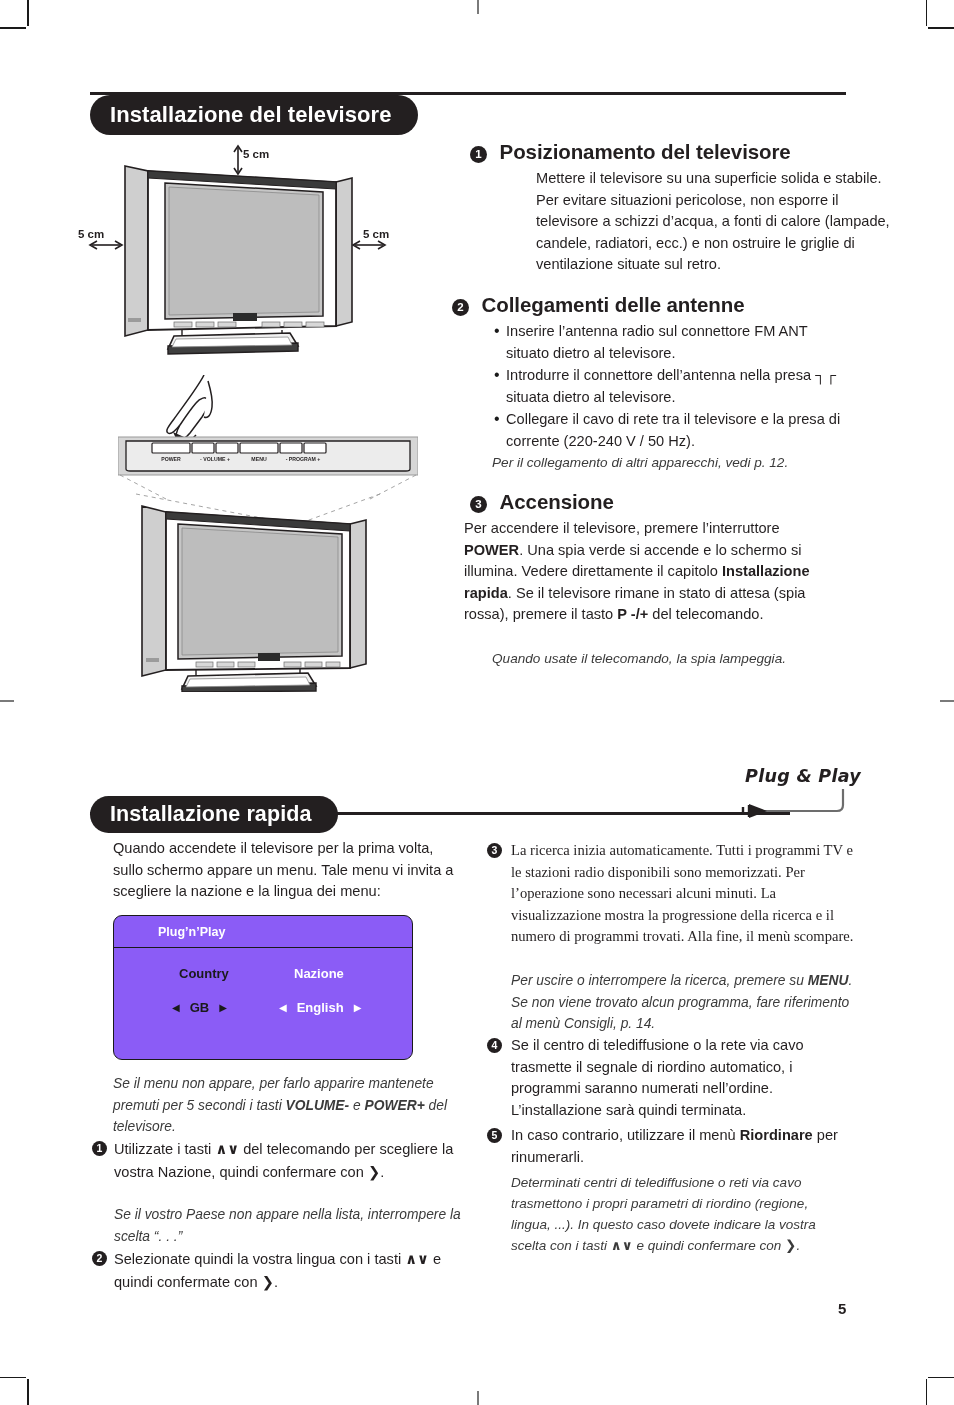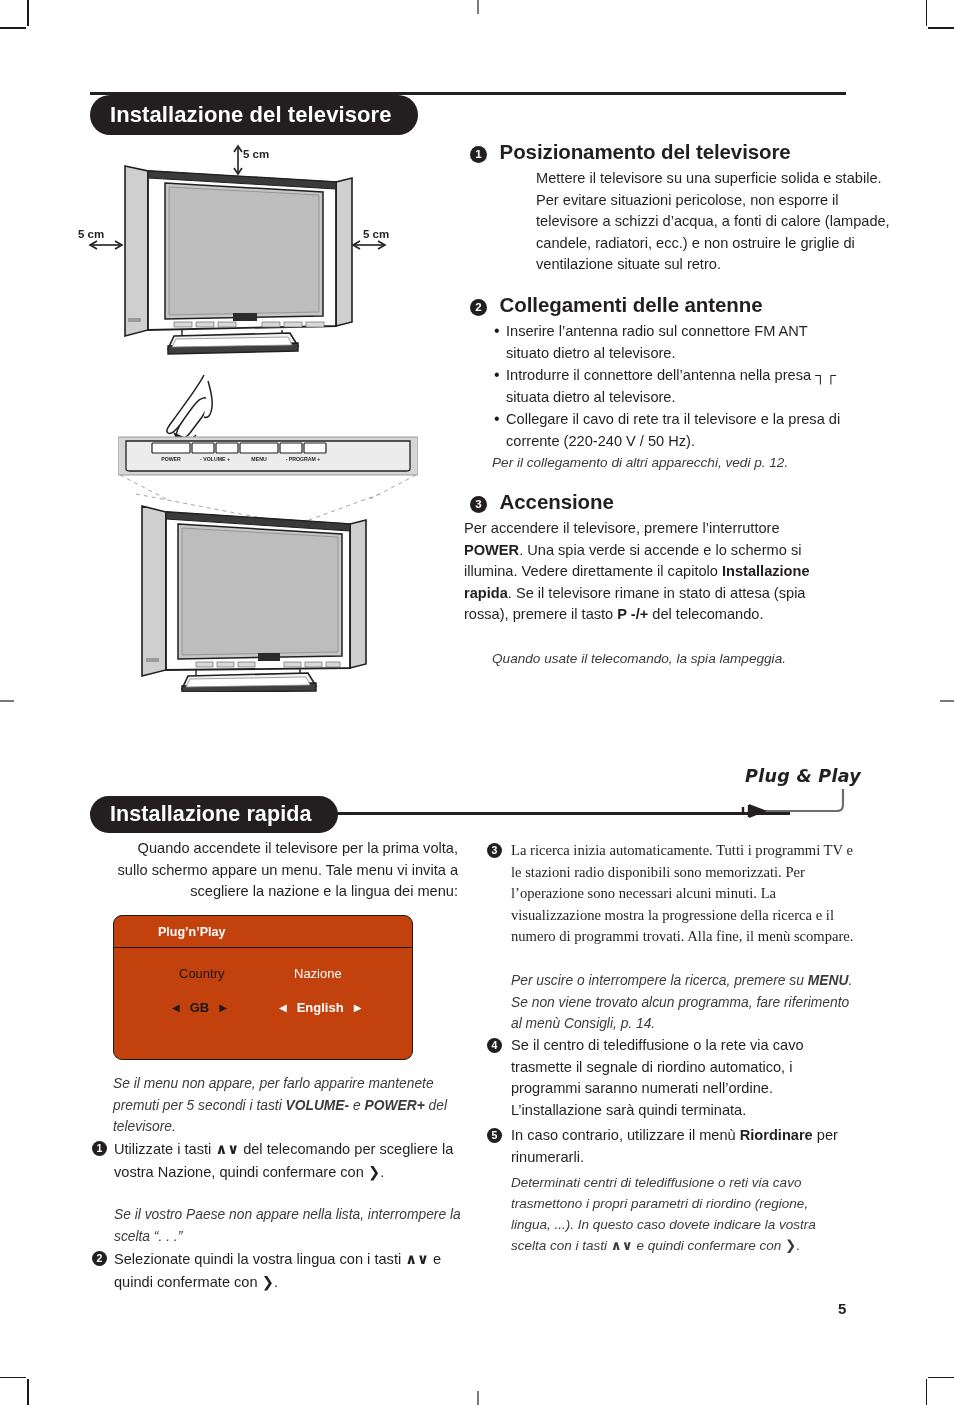--- a/index.html
+++ b/index.html
@@ -72,39 +72,39 @@
   .li { position: absolute; display: flex; }
   .li .bullet-col { width: 26px; flex: 0 0 26px; padding-top: 1px; }
   .li .txt { flex: 1; }
 
   
   .gl { font-family: "DejaVu Sans", sans-serif; font-weight: bold; }
 
   
   .osd {
     position: absolute;
-    background: #c2410c;
+    background: #8b5cf6;
     border: 1.6px solid #1a1a1a;
     border-radius: 9px;
     overflow: hidden;
   }
   .osd-title {
     height: 32px;
     border-bottom: 1.6px solid #1a1a1a;
     display: flex; align-items: center;
     padding-left: 44px;
     color: #ffffff;
     font-size: 12.5px;
     font-weight: bold;
   }
   .osd-body { position: relative; height: calc(100% - 34px); }
   .osd-col-label {
     position: absolute;
     font-size: 13px;
-    font-weight: normal;
+    font-weight: bold;
   }
   .osd-val {
     position: absolute;
     font-size: 13px;
     font-weight: bold;
     display: flex; align-items: center; gap: 10px;
   }
   .osd-val .ar { font-size: 10px; font-family: "DejaVu Sans", sans-serif; }
 
   
@@ -278,21 +278,21 @@
     <rect x="28" y="166" width="13" height="4" fill="#9b9b9b"></rect>
   </svg>
 </div>
 
 <div class="h2" style="left:470px; top:140px; width:390px;">
   <span class="numdot">1</span>
   <span style="margin-left:7px;">Posizionamento del televisore</span>
 </div>
 <div class="para" style="left:492px; top:168px; width:362px;margin-left:44px;">Mettere il televisore su una superficie solida e stabile. Per evitare situazioni pericolose, non esporre il televisore a schizzi d’acqua, a fonti di calore (lampade, candele, radiatori, ecc.) e non ostruire le griglie di ventilazione situate sul retro.</div>
 
-<div class="h2" style="left:470px; top:293px; width:390px;">
+<div class="h2" style="left:452px; top:293px; width:390px;">
   <span class="numdot">2</span>
   <span style="margin-left:7px;">Collegamenti delle antenne</span>
 </div>
 <div class="li" style="left:494px; top:321px; width:358px;">
   <div class="bullet-col" style="width:12px; flex:0 0 12px;">•</div>
   <div class="para txt" style="position:static; width:344px;">Inserire l’antenna radio sul connettore FM ANT situato dietro al televisore.</div>
 </div>
 <div class="li" style="left:494px; top:365px; width:358px;">
   <div class="bullet-col" style="width:12px; flex:0 0 12px;">•</div>
   <div class="para txt" style="position:static; width:344px;">Introdurre il connettore dell’antenna nella presa ┐┌ situata dietro al televisore.</div>
@@ -319,21 +319,21 @@
 
 <div class="pnp" style="left:733px; top:783px; width:120px; height:40px;">
   <svg width="120" height="40" viewBox="0 0 120 40" xmlns="http://www.w3.org/2000/svg">
     <path d="M20 28 L104 28 Q110 28 110 22 L110 6" stroke="#6d6d6d" stroke-width="2.2" fill="none"></path>
     <path d="M16 22 L16 34 M10 24 L10 32" stroke="#231f20" stroke-width="2.4"></path>
     <path d="M16 21 L34 28 L16 35 Z" fill="#231f20"></path>
   </svg>
 </div>
 <div class="pnp-text" style="left:745px; top:766px;">Plug &amp; Play</div>
 
-<div class="para" style="left:113px; top:838px; width:345px;text-align:right;">Quando accendete il televisore per la prima volta, sullo schermo appare un menu. Tale menu vi invita a scegliere la nazione e la lingua dei menu:</div>
+<div class="para" style="left:113px; top:838px; width:345px;">Quando accendete il televisore per la prima volta, sullo schermo appare un menu. Tale menu vi invita a scegliere la nazione e la lingua dei menu:</div>
 
 <div class="osd" style="left:113px; top:915px; width:300px; height:145px;">
   <div class="osd-title">Plug’n’Play</div>
   <div class="osd-body">
     <div class="osd-col-label" style="left:65px; top:18px; color:#1a1a1a;">Country</div>
     <div class="osd-col-label" style="left:180px; top:18px; color:#ffffff;">Nazione</div>
     <div class="osd-val" style="left:58px; top:52px; color:#1a1a1a;">
       <span class="ar">◀</span>
       <span>GB</span>
       <span class="ar">▶</span>

